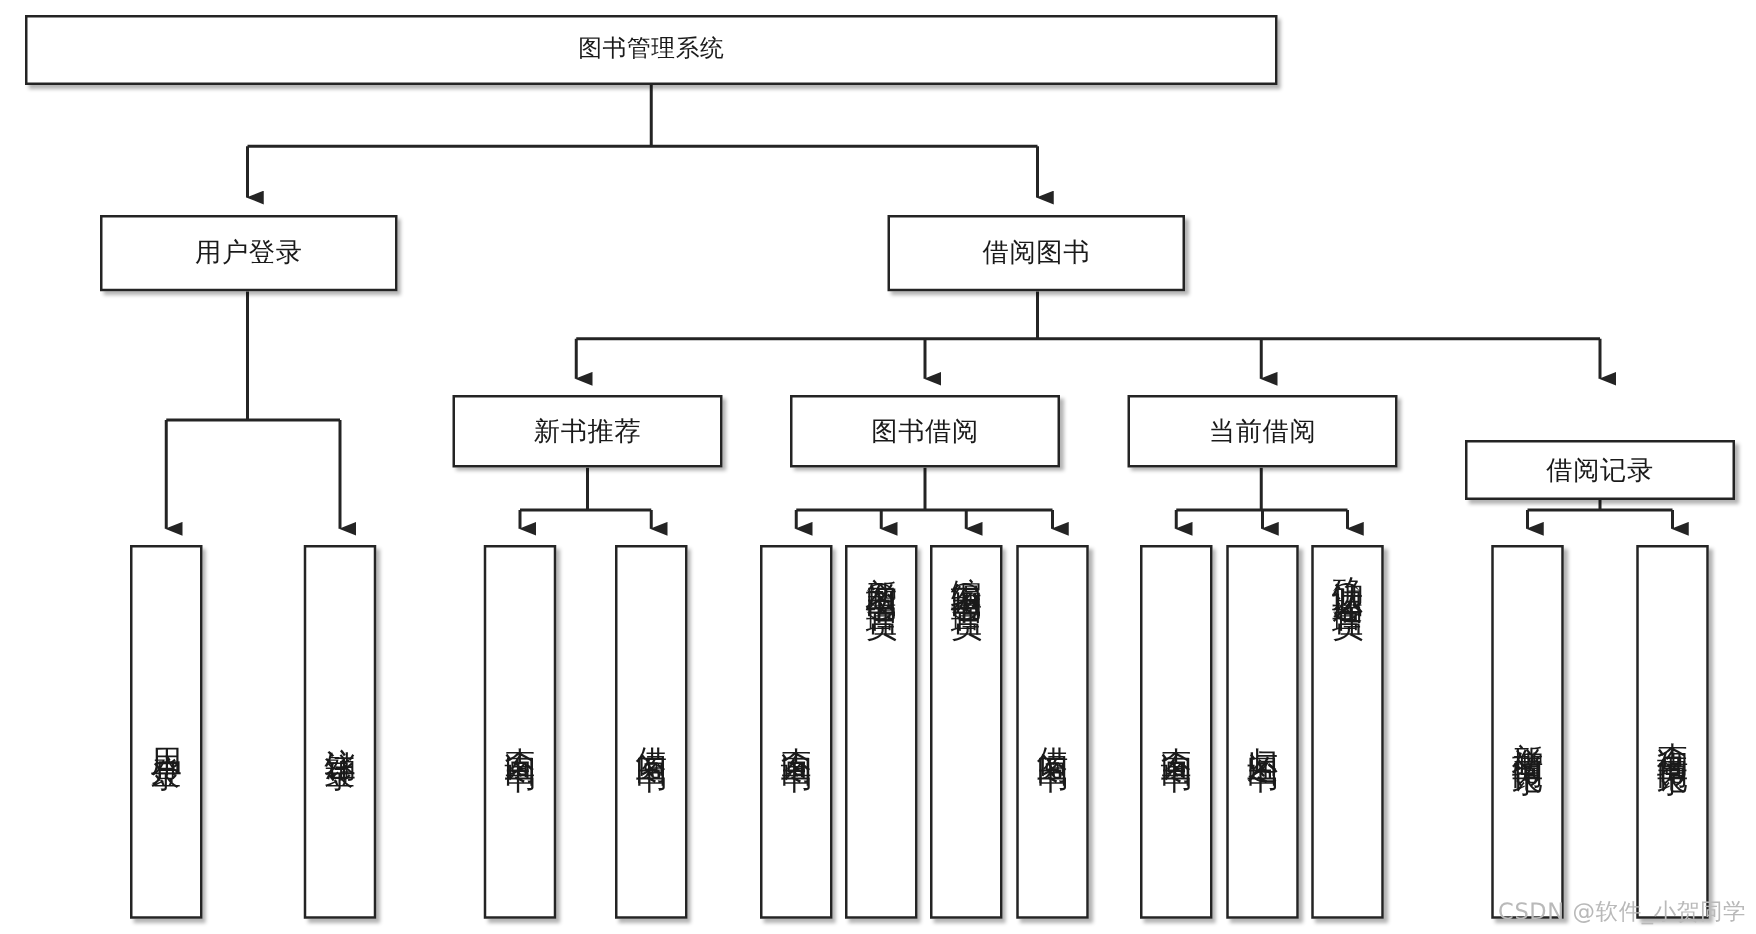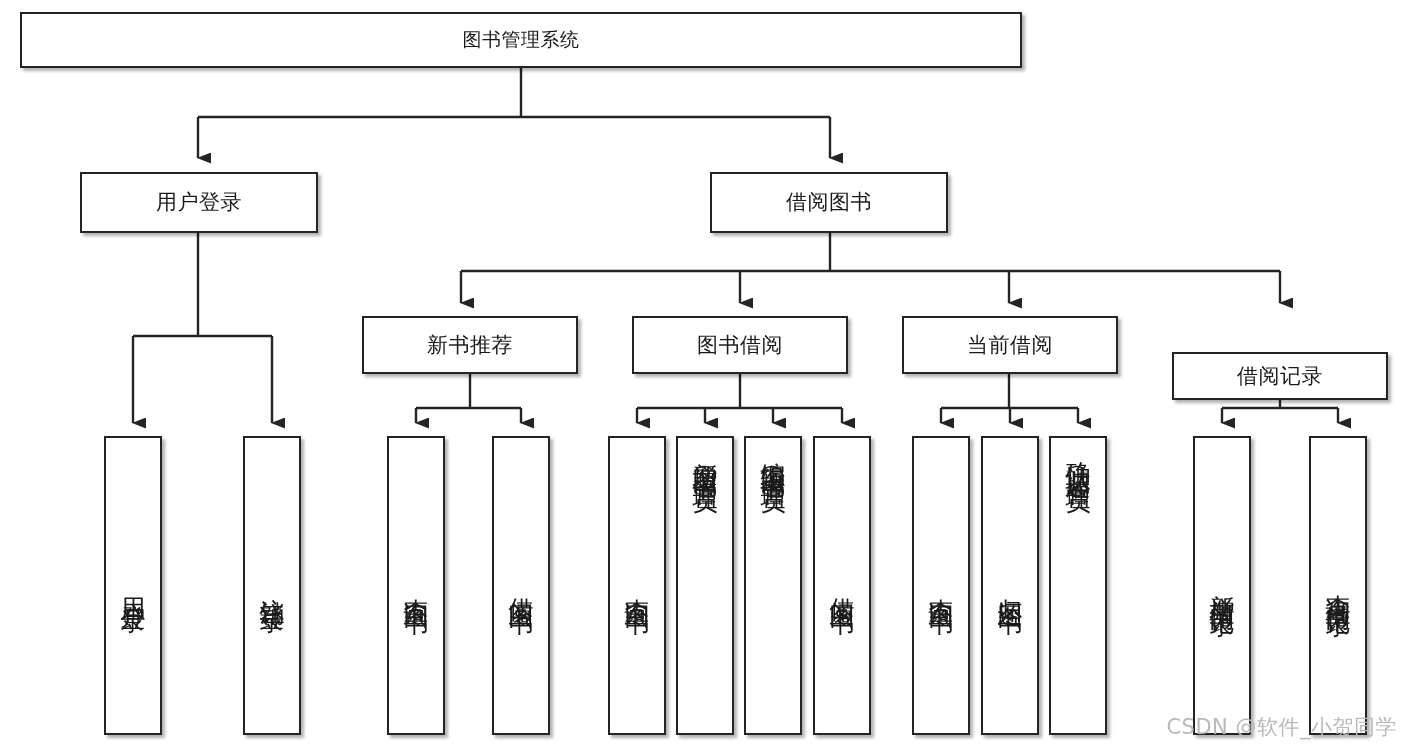--- a/index.html
+++ b/index.html
@@ -71,21 +71,21 @@
   .node.leaf.top-text {
     align-items: flex-start;
   }
   .node.leaf.top-text .node-label {
     margin-top: 4px;
   }
   .watermark {
     position: absolute;
     right: 8px;
     bottom: 6px;
-    font-size: 21px;
+    font-size: 18px;
     color: #b9b9b9;
     letter-spacing: 0.5px;
     white-space: nowrap;
     user-select: none;
   }
 </style>
 </head>
 <body>
 
 <div id="diagram-root">

